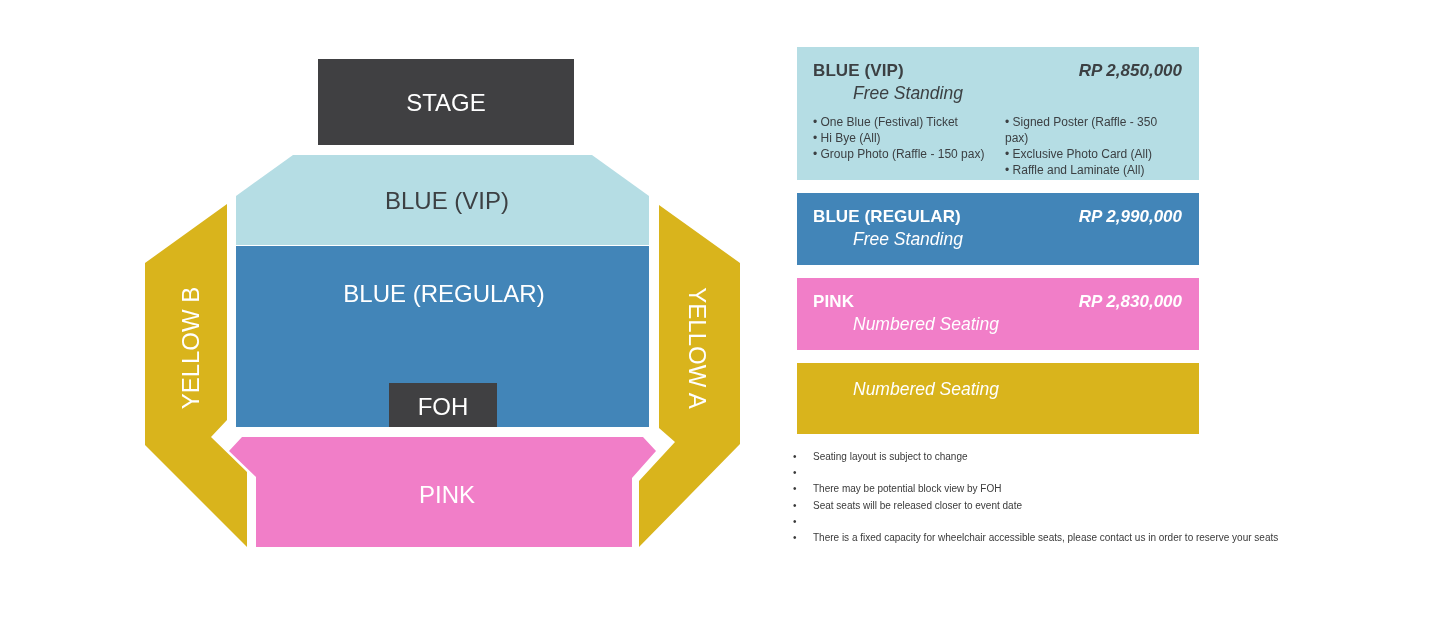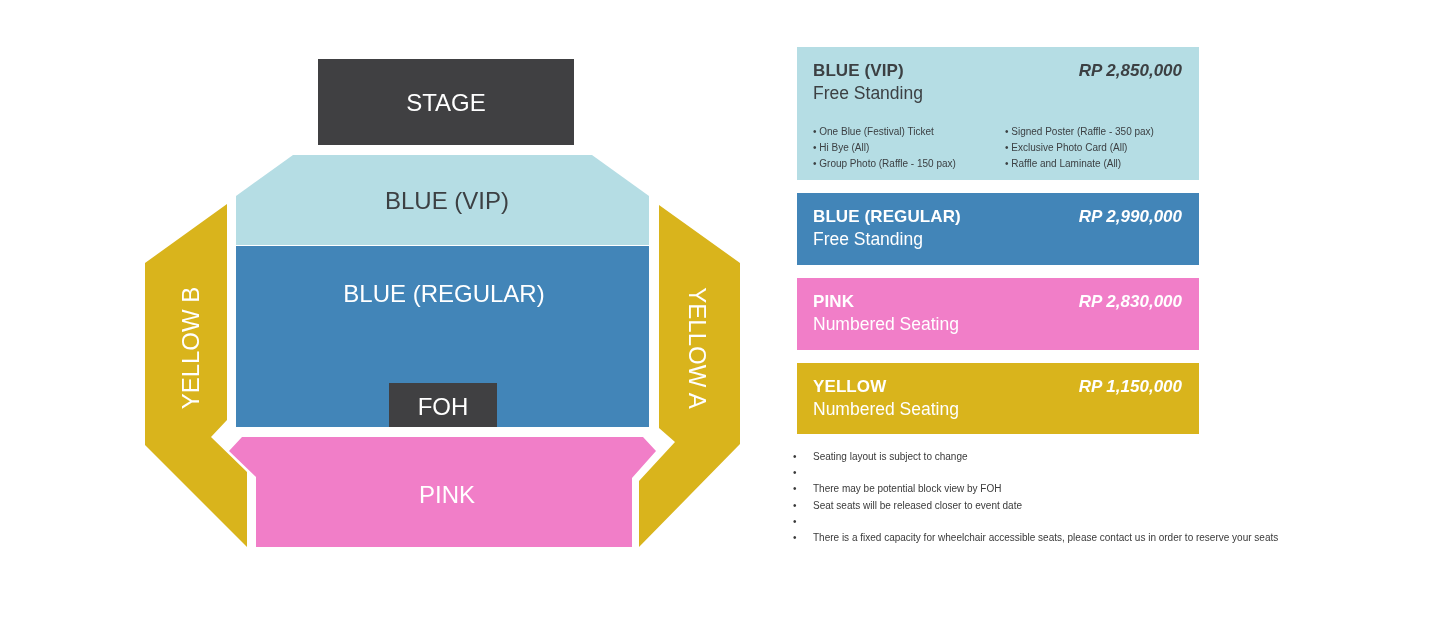--- a/index.html
+++ b/index.html
@@ -4,22 +4,22 @@
 <style>
   * { box-sizing: border-box; margin: 0; padding: 0; }
   html, body { width: 1450px; height: 626px; background: #ffffff; overflow: hidden; }
   body { position: relative; font-family: "Liberation Sans", sans-serif; }
   #map { position: absolute; left: 0; top: 0; width: 780px; height: 626px; }
   .map-label { font-family: "Liberation Sans", sans-serif; font-size: 24px; }
   .card { position: absolute; left: 797px; width: 402px; padding: 14px 17px 0 16px; }
   .card .row { display: flex; justify-content: space-between; align-items: baseline; }
   .card .name { font-size: 17px; font-weight: 700; letter-spacing: 0.1px; }
   .card .price { font-size: 17px; font-weight: 700; font-style: italic; }
-  .card .type { font-size: 17.5px; margin-top: 2px; }
-  .card .perks { display: grid; grid-template-columns: 192px 1fr; margin-top: 20px; font-size: 10px; line-height: 16px; }
+  .card .type { font-size: 17.5px; font-style: italic; margin-top: 2px; margin-left: 40px; }
+  .card .perks { display: grid; grid-template-columns: 192px 1fr; margin-top: 10px; font-size: 12px; line-height: 16px; }
   .card.vip { top: 47px; height: 133px; background: #b5dde4; color: #3c4043; }
   .card.regular { top: 193px; height: 72px; background: #4285b8; color: #ffffff; }
   .card.pink { top: 278px; height: 72px; background: #f17ec8; color: #ffffff; }
   .card.yellow { top: 363px; height: 71px; background: #d9b41c; color: #ffffff; }
   .card.vip .type { color: #3c4043; }
   .notes { position: absolute; left: 791px; top: 450px; list-style: none; font-size: 10px; color: #3a3a3a; }
   .notes li { height: 16.2px; line-height: 14px; display: flex; }
   .notes .bullet { width: 22px; padding-left: 2px; }
 </style>
 </head>
@@ -92,24 +92,20 @@
 
 <div class="card pink">
   <div class="row">
     <span class="name">PINK</span>
     <span class="price">RP 2,830,000</span>
   </div>
   <div class="type">Numbered Seating</div>
 </div>
 
 <div class="card yellow">
-  <div class="row">
-    <span class="name">YELLOW</span>
-    <span class="price">RP 1,150,000</span>
-  </div>
   <div class="type">Numbered Seating</div>
 </div>
 
 <ul class="notes">
   <li>
       <span class="bullet">•</span>
       <span>Seating layout is subject to change</span>
     </li>
   <li>
       <span class="bullet">•</span>

